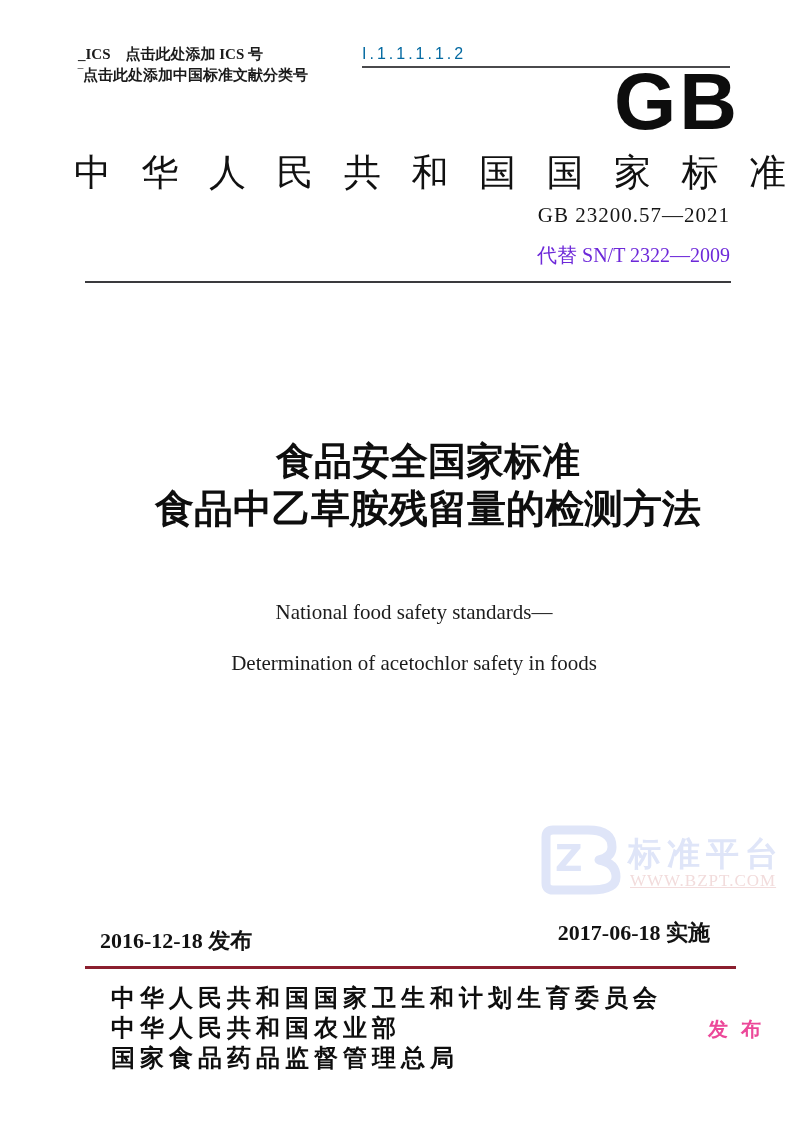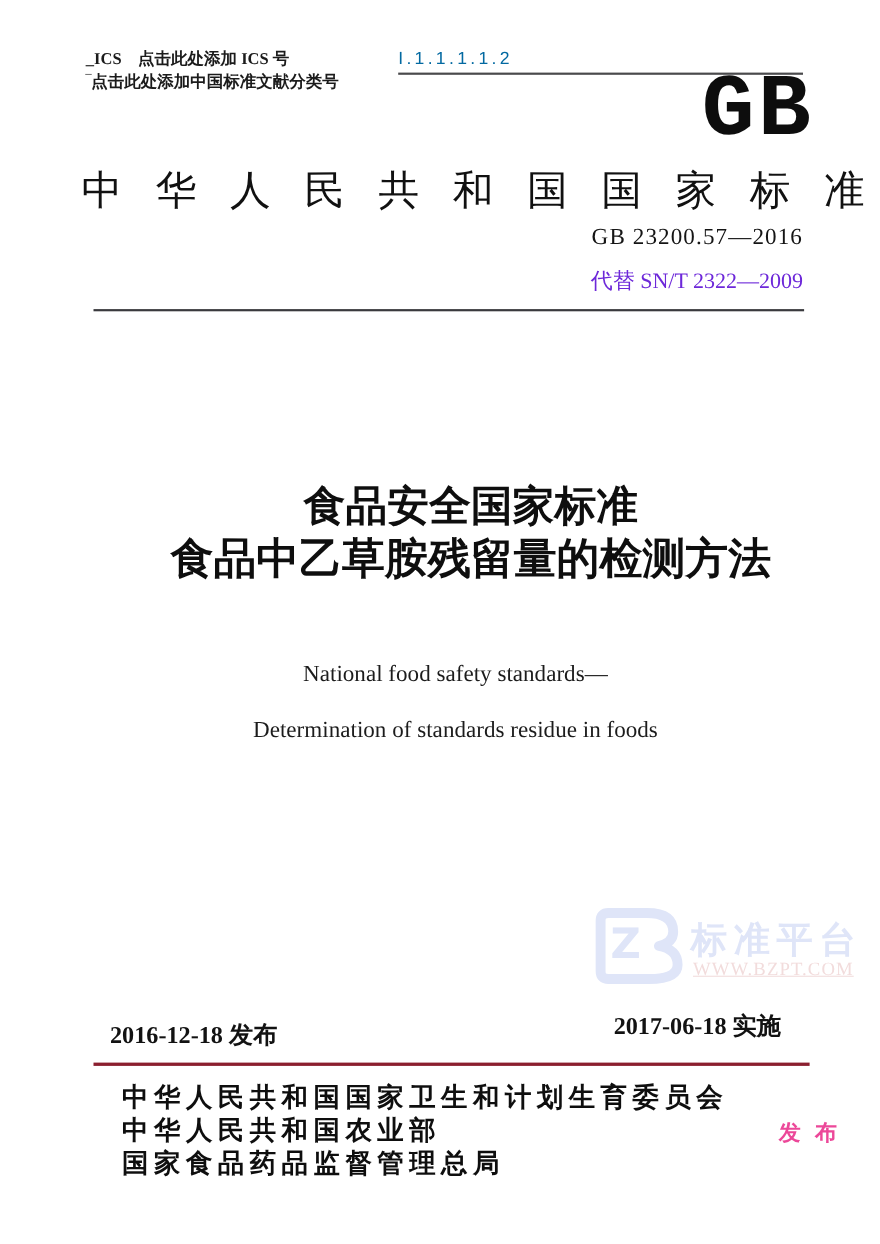--- a/index.html
+++ b/index.html
@@ -11,21 +11,21 @@
 
   
   .ics-block{position:absolute;left:78px;top:44px;font-size:15px;line-height:21px;
     font-family:"Liberation Serif",serif;color:#1b1b1b;font-weight:bold;}
 
   
   .doc-code{position:absolute;left:362px;top:45px;font-size:16px;letter-spacing:3px;color:#0369a1;}
   .doc-code-rule{position:absolute;left:362px;top:66px;width:368px;height:2px;background:#4a4a4c;}
 
   
-  .gb-logo{position:absolute;right:60px;top:62px;font-family:Liberation Mono, monospace;
+  .gb-logo{position:absolute;right:60px;top:62px;font-family:Liberation Sans, sans-serif;
     font-weight:bold;font-size:80px;line-height:1;letter-spacing:3px;color:#0d0d0d;text-align:center;}
 
   
   .header-title{position:absolute;left:74px;right:14px;top:148px;display:flex;
     justify-content:space-between;font-size:37px;font-weight:500;color:#111;}
 
   .std-number{position:absolute;right:70px;top:203px;font-size:21px;letter-spacing:1px;
     font-family:"Liberation Serif",serif;color:#151515;}
   .replaces{position:absolute;right:70px;top:242px;font-size:20px;
     font-family:"Liberation Serif",serif;color:#6d28d9;}
@@ -87,33 +87,33 @@
       <span>民</span>
       <span>共</span>
       <span>和</span>
       <span>国</span>
       <span>国</span>
       <span>家</span>
       <span>标</span>
       <span>准</span>
     </div>
 
-  <div class="std-number">GB 23200.57—2016</div>
+  <div class="std-number">GB 23200.57—2021</div>
   <div class="replaces">代替 SN/T 2322—2009</div>
 
   <div class="black-rule"></div>
 
   <div class="main-title">
     <div class="l1">食品安全国家标准</div>
     <div class="l2">食品中乙草胺残留量的检测方法</div>
   </div>
 
   <div class="en-title">
     <div class="l1">National food safety standards—</div>
-    <div class="l2">Determination of standards residue in foods</div>
+    <div class="l2">Determination of acetochlor safety in foods</div>
   </div>
 
   <div class="watermark">
     <svg class="wm-logo" width="88" height="74" viewBox="0 0 88 74" aria-hidden="true">
       <path d="M17,8 H52 Q76,8 76,25 Q76,35 63,38 Q80,41 80,55 Q80,68 54,68 H17 Q10,68 10,61 V15 Q10,8 17,8 Z" fill="none" stroke="#dfe5f8" stroke-width="9" stroke-linejoin="round"></path>
       <text x="19" y="49" font-size="38" font-weight="bold" font-family="DejaVu Sans, sans-serif" fill="#dfe5f8">Z</text>
     </svg>
     <div class="wm-name">标准平台</div>
     <div class="wm-url">WWW.BZPT.COM</div>
   </div>

